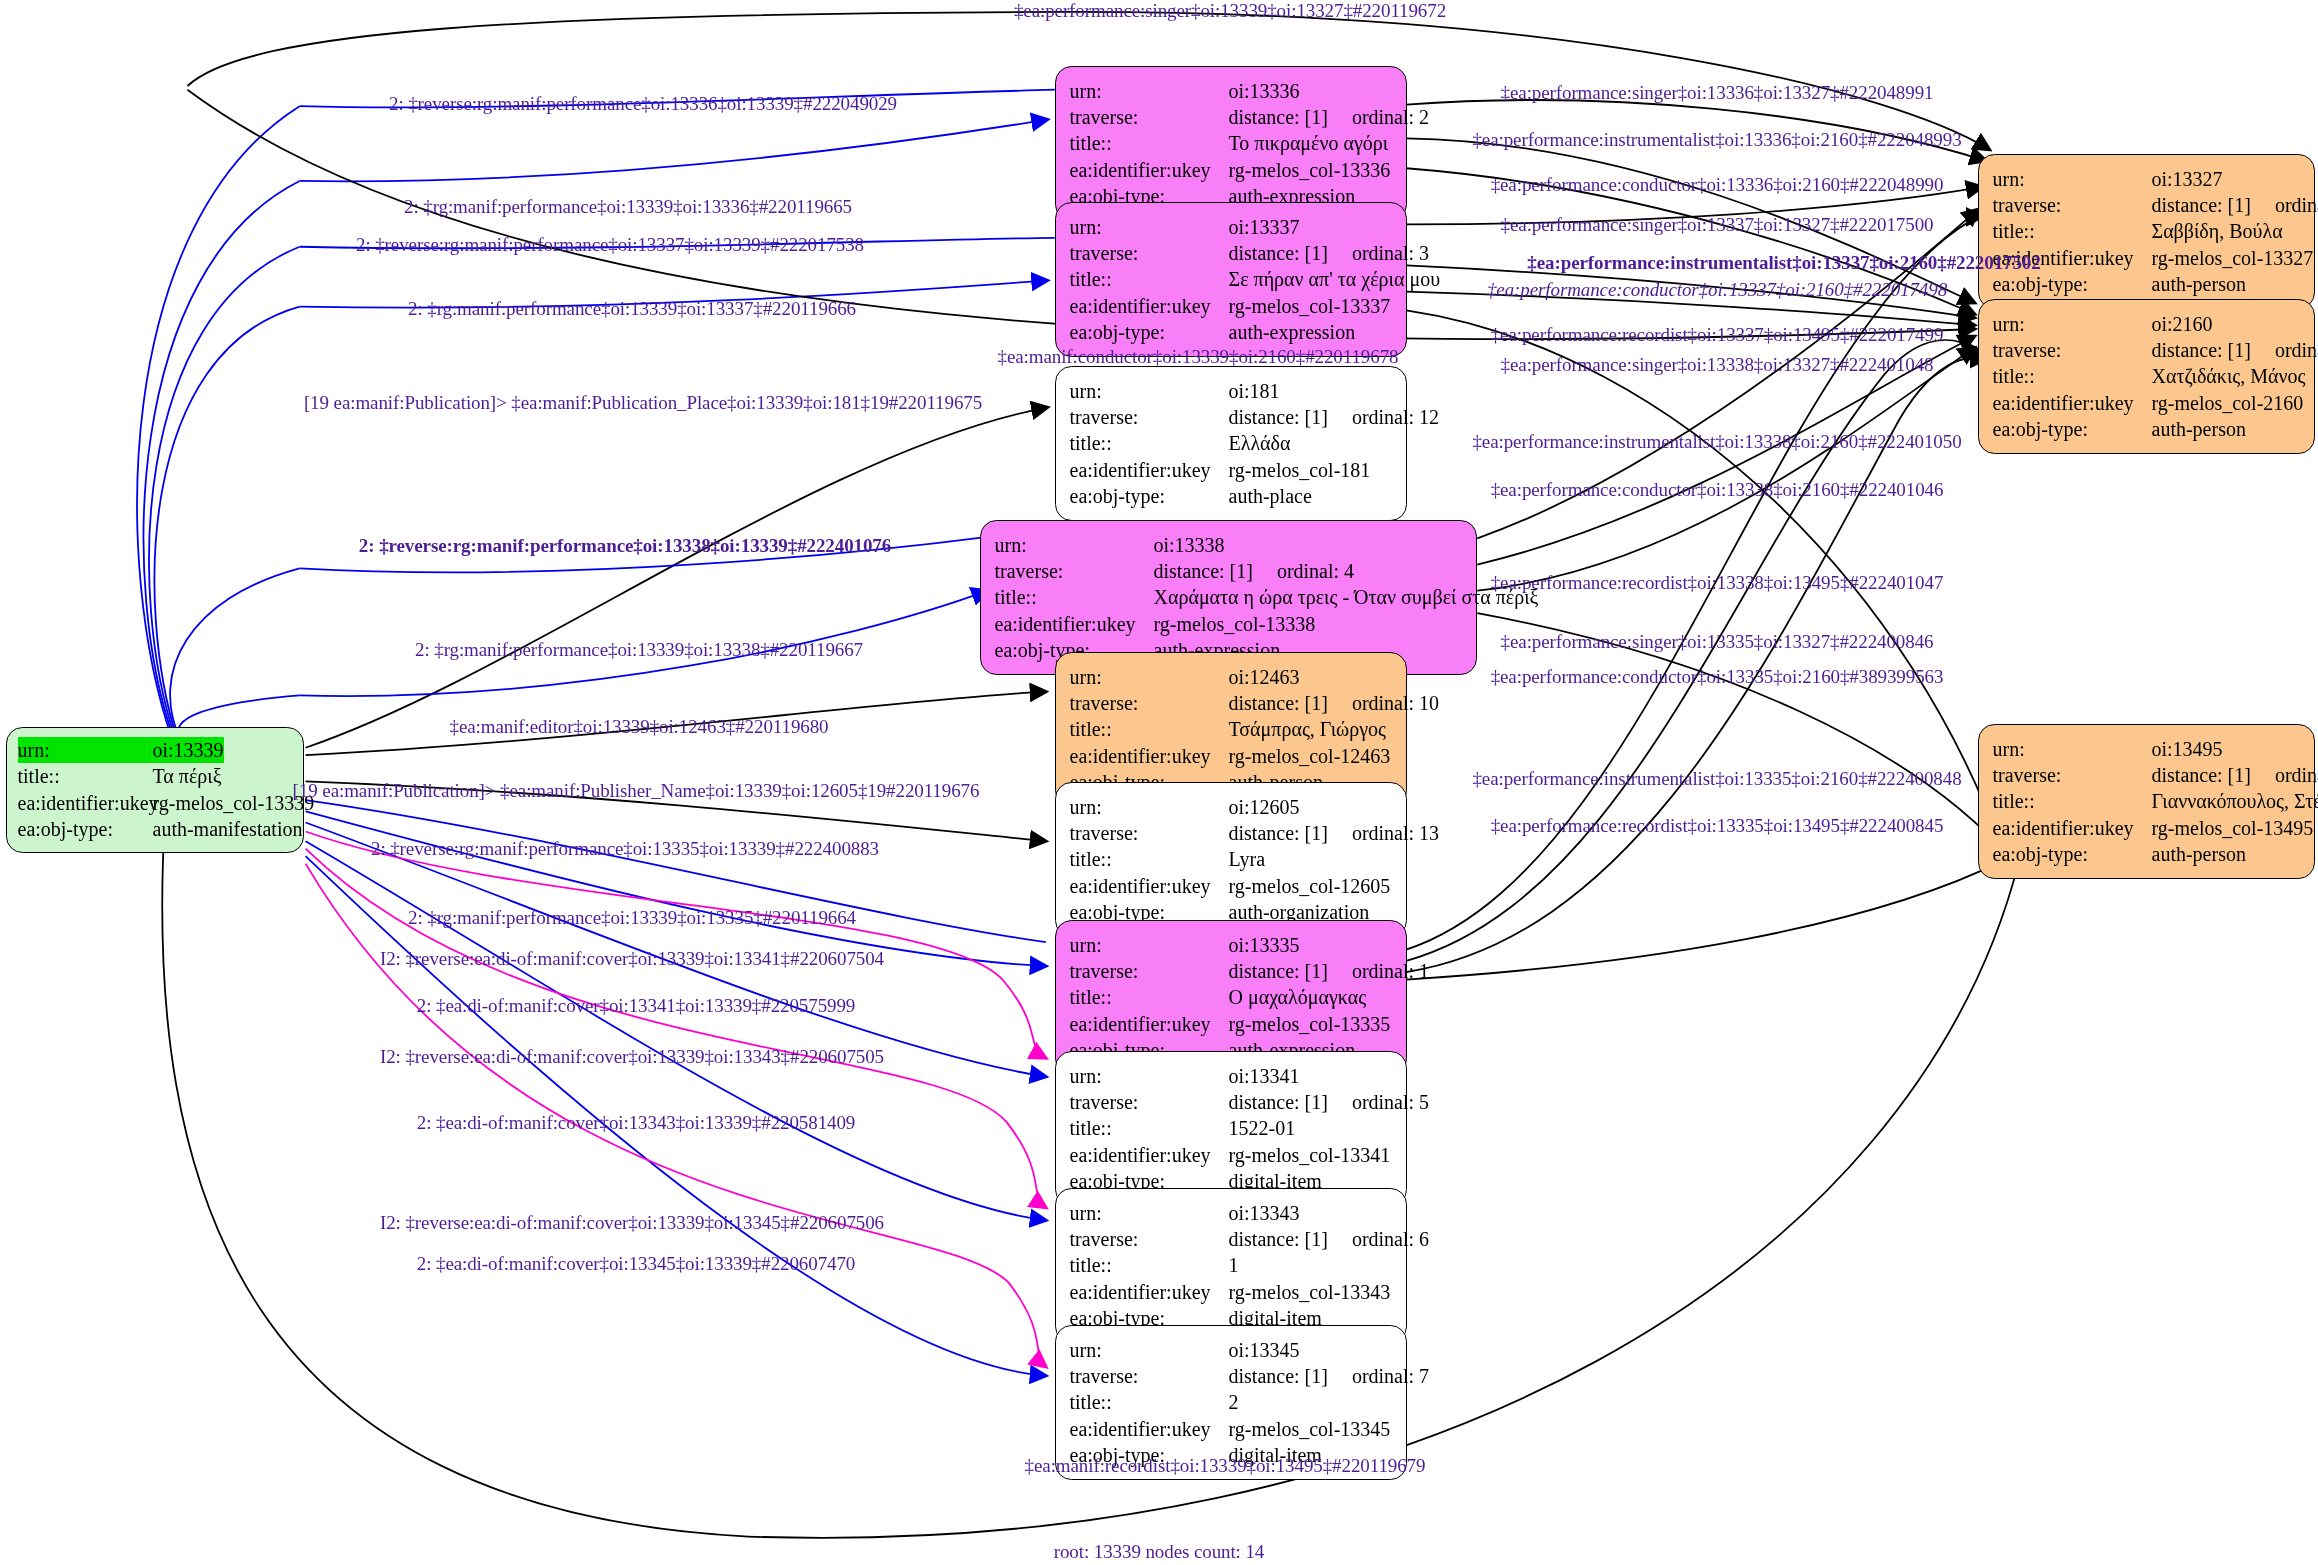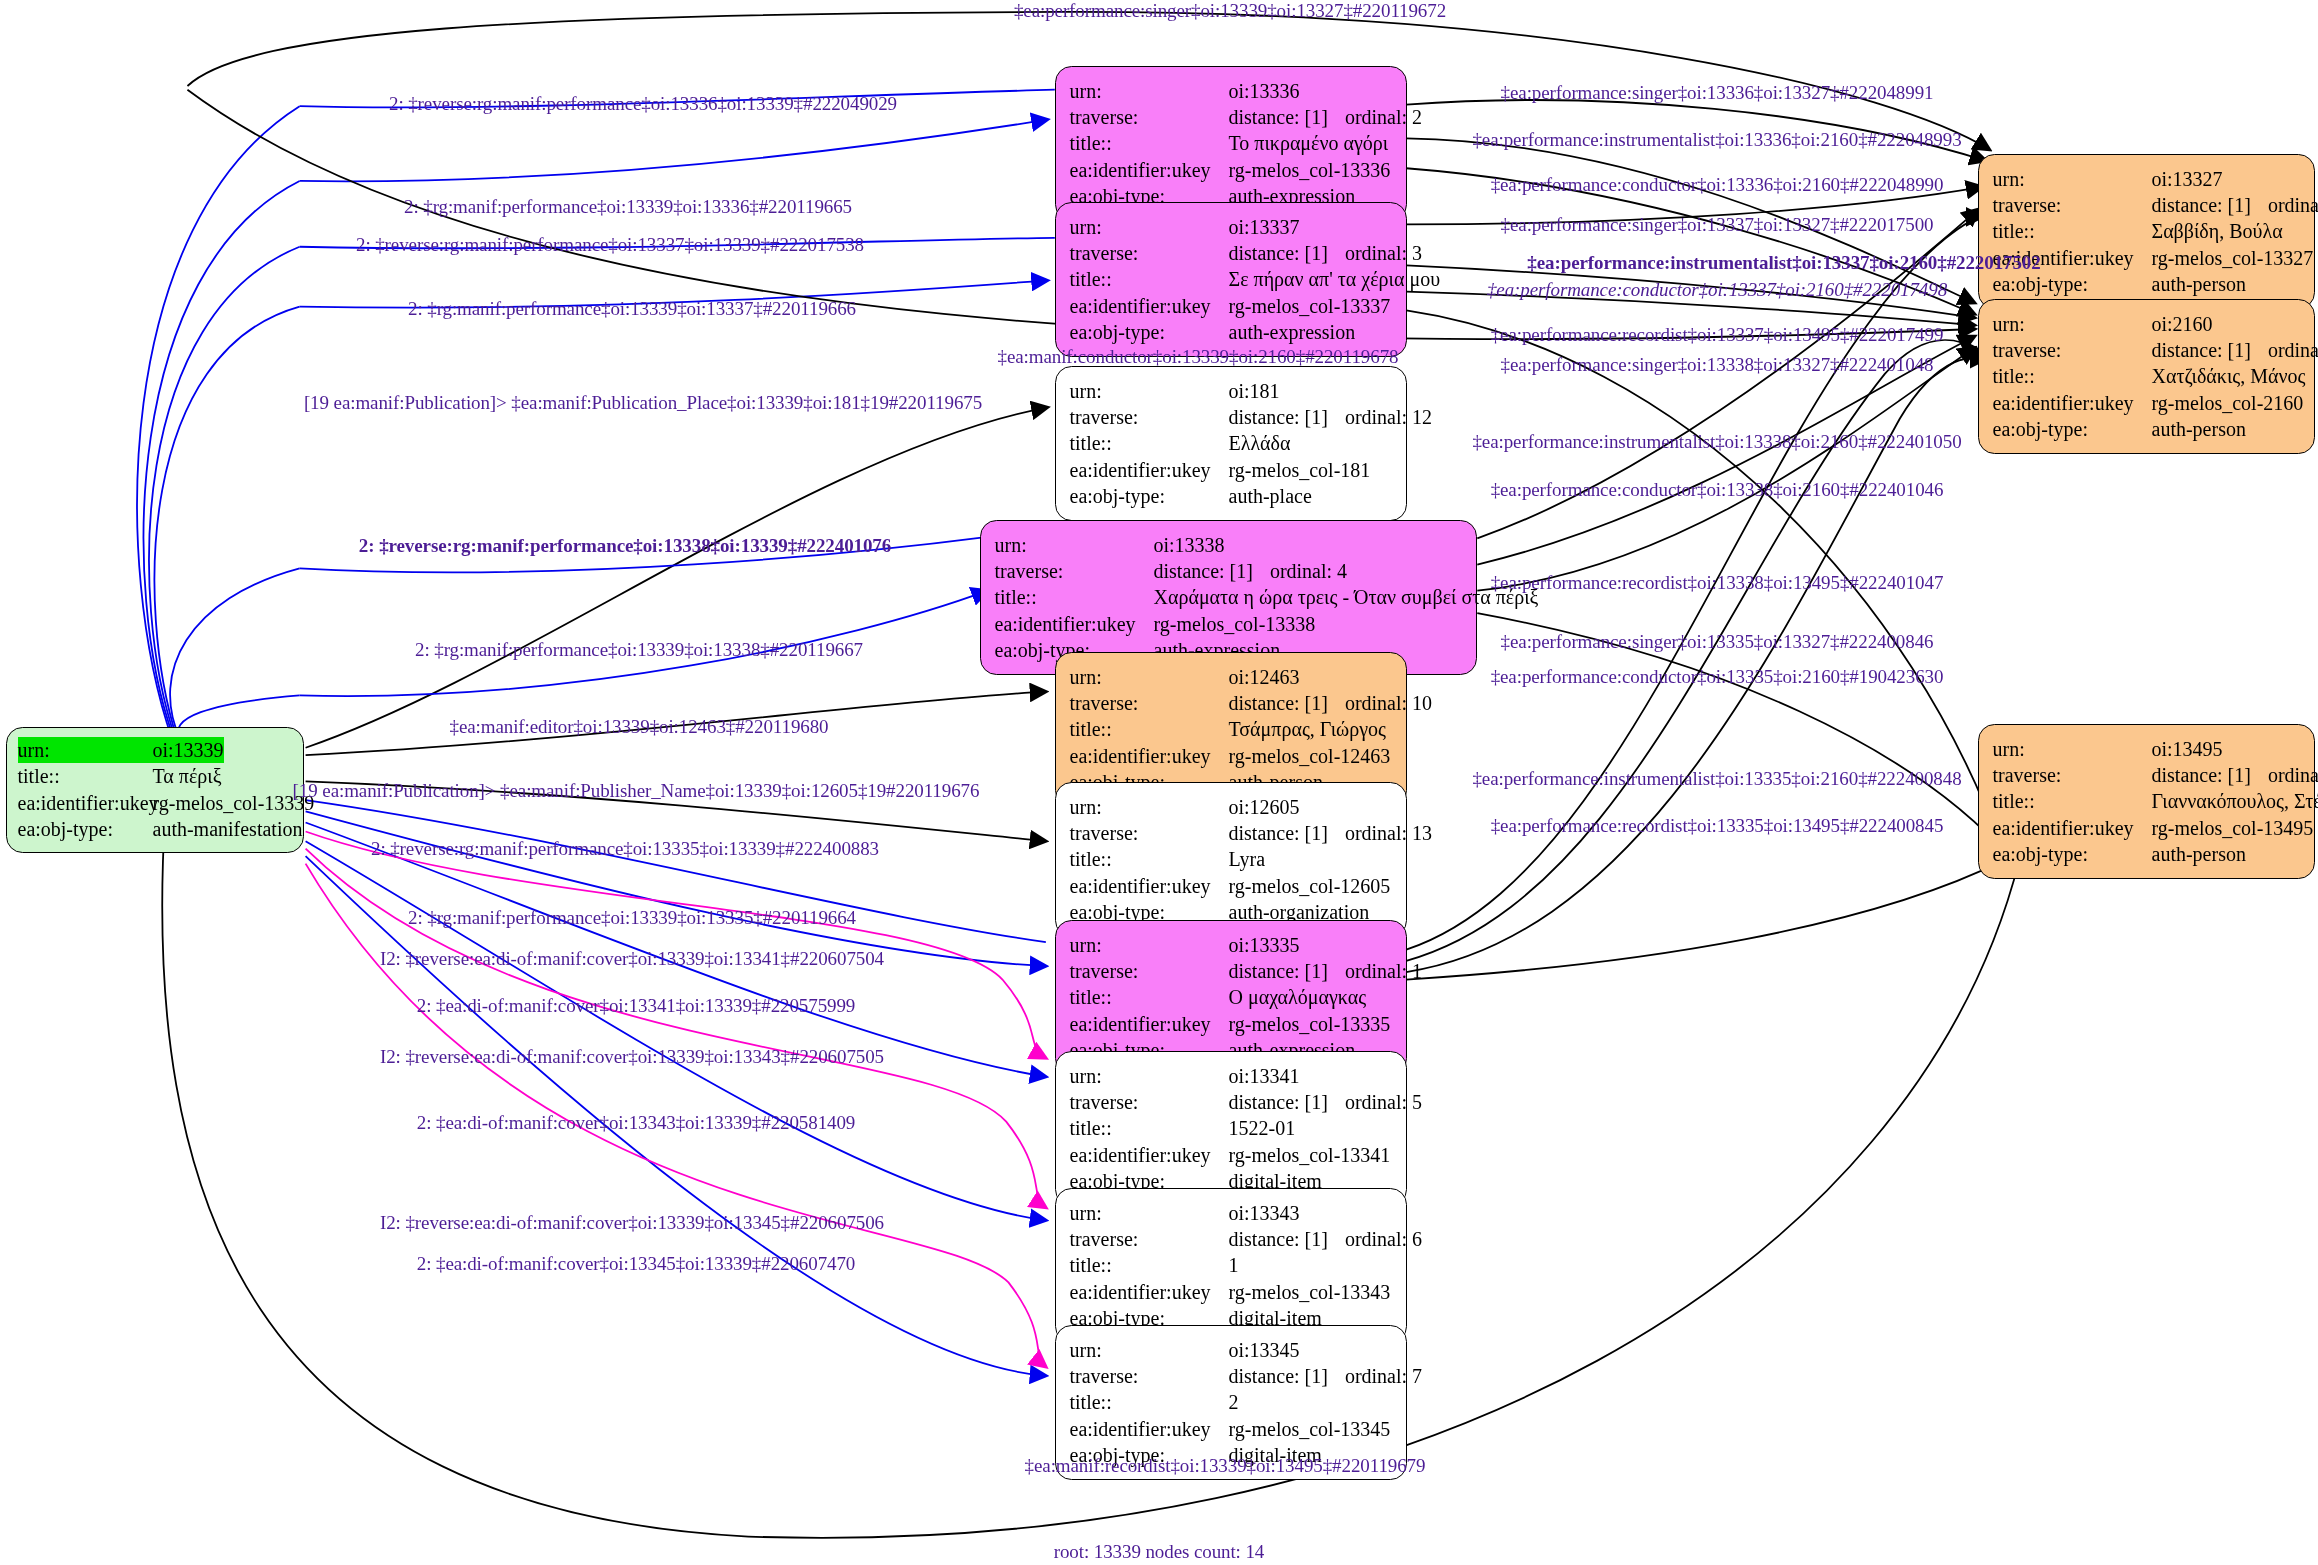--- a/index.html
+++ b/index.html
@@ -7,21 +7,21 @@
   #stage{position:relative;width:2319px;height:1565px;overflow:hidden;background:#fff;}
   #wires{position:absolute;left:0;top:0;width:2319px;height:1565px;}
   .node{position:absolute;border:1.5px solid #000;border-radius:16.5px;box-sizing:border-box;
         padding:10.5px 13.5px 10.5px 13.5px;background:#fff;}
   .node.expr{background:#f97ff9;}
   .node.person{background:#fbc78e;}
   .node.root{background:#cdf5cd;}
   .node .row{display:flex;align-items:baseline;line-height:1.32;white-space:nowrap;}
   .node .k{width:159px;flex:0 0 159px;font-size:20px;color:#000;}
   .node .v{font-size:20px;color:#000;}
-  .node .v .ord{padding-left:17px;}
+  .node .v .ord{padding-left:24px;}
   .node.root .row.hl .k,.node.root .row.hl .v{background:#00e500;}
   .node.root .k{width:135px;flex:0 0 135px;}
   .edge-label{position:absolute;font-size:19px;color:#4c1d95;white-space:nowrap;
               letter-spacing:-0.1px;}
   .edge-label.ctr{transform:translateX(-50%);}
 </style>
 </head>
 <body>
 
 <div id="stage">
@@ -443,21 +443,21 @@
   <div class="edge-label ctr" style="left:1717px;top:214px;">‡ea:performance:singer‡oi:13337‡oi:13327‡#222017500</div>
   <div class="edge-label ctr" style="left:1784px;top:252px;font-weight:bold;">‡ea:performance:instrumentalist‡oi:13337‡oi:2160‡#222017502</div>
   <div class="edge-label ctr" style="left:1717px;top:279px;font-style:italic;">‡ea:performance:conductor‡oi:13337‡oi:2160‡#222017498</div>
   <div class="edge-label ctr" style="left:1717px;top:324px;">‡ea:performance:recordist‡oi:13337‡oi:13495‡#222017499</div>
   <div class="edge-label ctr" style="left:1198px;top:346px;">‡ea:manif:conductor‡oi:13339‡oi:2160‡#220119678</div>
   <div class="edge-label ctr" style="left:1717px;top:354px;">‡ea:performance:singer‡oi:13338‡oi:13327‡#222401048</div>
   <div class="edge-label ctr" style="left:1717px;top:431px;">‡ea:performance:instrumentalist‡oi:13338‡oi:2160‡#222401050</div>
   <div class="edge-label ctr" style="left:1717px;top:479px;">‡ea:performance:conductor‡oi:13338‡oi:2160‡#222401046</div>
   <div class="edge-label ctr" style="left:1717px;top:572px;">‡ea:performance:recordist‡oi:13338‡oi:13495‡#222401047</div>
   <div class="edge-label ctr" style="left:1717px;top:631px;">‡ea:performance:singer‡oi:13335‡oi:13327‡#222400846</div>
-  <div class="edge-label ctr" style="left:1717px;top:666px;">‡ea:performance:conductor‡oi:13335‡oi:2160‡#190423630</div>
+  <div class="edge-label ctr" style="left:1717px;top:666px;">‡ea:performance:conductor‡oi:13335‡oi:2160‡#389399563</div>
   <div class="edge-label ctr" style="left:1717px;top:768px;">‡ea:performance:instrumentalist‡oi:13335‡oi:2160‡#222400848</div>
   <div class="edge-label ctr" style="left:1717px;top:815px;">‡ea:performance:recordist‡oi:13335‡oi:13495‡#222400845</div>
   <div class="edge-label ctr" style="left:1225px;top:1455px;">‡ea:manif:recordist‡oi:13339‡oi:13495‡#220119679</div>
 
   <div class="edge-label ctr" style="left:1159px;top:1541px;">root: 13339 nodes count: 14</div>
 
 </div>
 
 
 </body></html>

